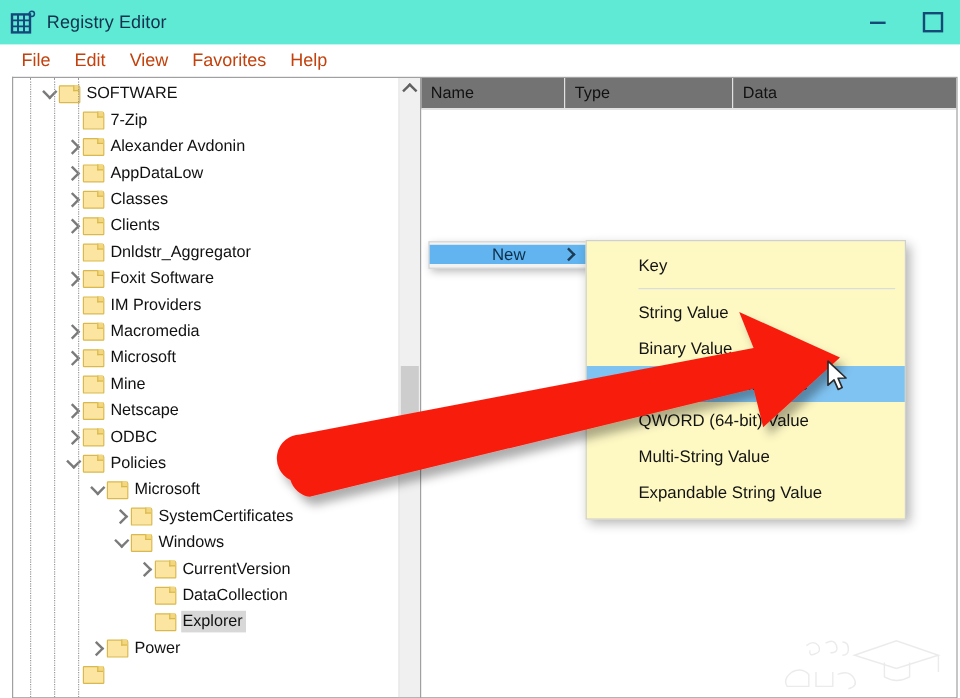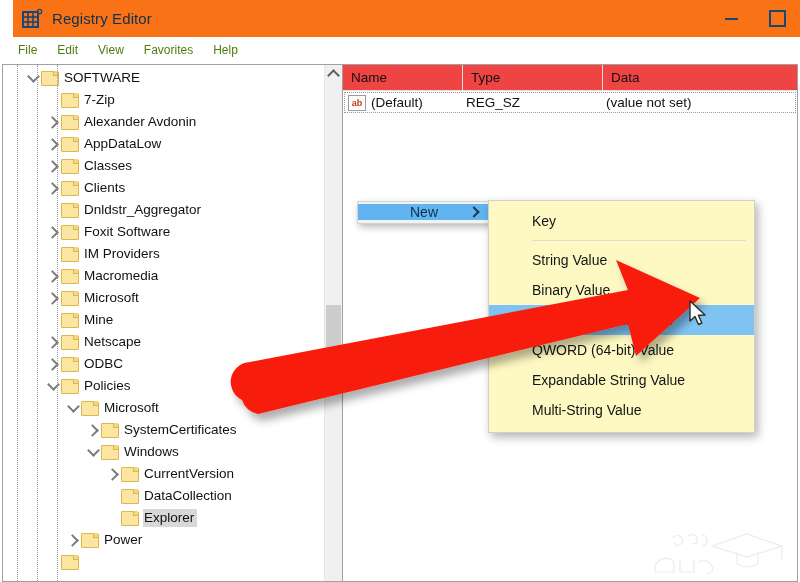--- a/index.html
+++ b/index.html
@@ -14,25 +14,24 @@
   }
   #app {
     position: absolute; inset: 0;
     background: #ffffff;
     display: flex; flex-direction: column;
   }
 
   
   .titlebar {
     height: 37px;
-    background: #f97316;
+    background: #5eead4;
     display: flex; align-items: center;
     position: relative;
     flex: 0 0 auto;
-    margin-left: 13px;
   }
   .title-icon {
     width: 22px; height: 22px;
     margin-left: 8px; margin-right: 9px;
     position: relative;
   }
   .title-text {
     font-size: 15px;
     color: #10304d;
     letter-spacing: .1px;
@@ -57,33 +56,34 @@
   
   .menubar {
     height: 26px;
     background: #ffffff;
     display: flex; align-items: center;
     padding-left: 8px;
     flex: 0 0 auto;
     border-bottom: 1px solid #ffffff;
   }
   .menu-item {
-    font-size: 12px;
-    color: #4d7c0f;
+    font-size: 15px;
+    color: #c2410c;
     padding: 2px 10px;
     cursor: default;
   }
 
   
   .panes {
     flex: 1 1 auto;
     display: flex;
     min-height: 0;
-    padding: 0 2px 0 2px;
-    position: relative;
+    padding: 0 2px 0 10px;
+    position: relative;
+    text-align: right;
   }
 
   
   .tree-pane {
     width: 339px;
     border: 1px solid #a0a0a0;
     border-right: none;
     background: #ffffff;
     position: relative;
     overflow: hidden;
@@ -182,21 +182,21 @@
   .list-pane {
     flex: 1 1 auto;
     border: 1px solid #a0a0a0;
     background: #ffffff;
     position: relative;
     overflow: hidden;
   }
   .list-header {
     height: 25px;
     display: flex;
-    background: #ef4444;
+    background: #737373;
     border-bottom: 1px solid #e2e2e2;
   }
   .lh-cell {
     font-size: 13.5px;
     color: #111;
     display: flex; align-items: center;
     padding-left: 8px;
     border-right: 1px solid #e2e2e2;
     box-sizing: border-box;
     cursor: default;
@@ -534,30 +534,20 @@
         <div class="vs-thumb"></div>
       </div>
     </div>
 
     <div class="list-pane">
       <div class="list-header">
         <div class="lh-cell lh-name">Name</div>
         <div class="lh-cell lh-type">Type</div>
         <div class="lh-cell lh-data">Data</div>
       </div>
-      <div id="list-rows">
-          <div class="list-row">
-            <div class="lr-name">
-              <span class="ab-icon">ab</span>
-              <span>(Default)</span>
-            </div>
-            <div class="lr-type">REG_SZ</div>
-            <div class="lr-data">(value not set)</div>
-          </div>
-        </div>
     </div>
 
     <div class="ctx-parent">
       <div class="ctx-parent-item">
         <span>New</span>
         <span class="subchev"></span>
       </div>
     </div>
 
     <div class="ctx-sub" id="ctx-sub">
@@ -571,24 +561,24 @@
         <div class="ctx-item">
           <span>Binary Value</span>
         </div>
         <div class="ctx-item highlight">
           <span>DWORD (32-bit) Value</span>
         </div>
         <div class="ctx-item">
           <span>QWORD (64-bit) Value</span>
         </div>
         <div class="ctx-item">
+          <span>Multi-String Value</span>
+        </div>
+        <div class="ctx-item">
           <span>Expandable String Value</span>
-        </div>
-        <div class="ctx-item">
-          <span>Multi-String Value</span>
         </div>
       </div>
 
     <div class="red-arrow">
       <svg viewBox="0 0 500 180" width="500" height="180">
         <defs>
           <filter id="dropsh" x="-20%" y="-20%" width="150%" height="150%">
             <feDropShadow dx="5" dy="7" stdDeviation="4" flood-color="#000000" flood-opacity="0.32"></feDropShadow>
           </filter>
         </defs>

